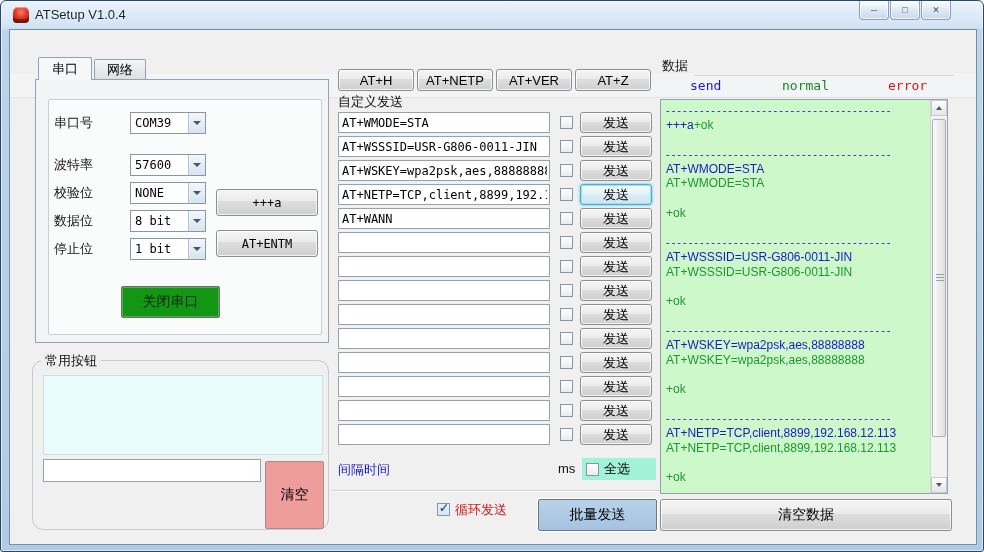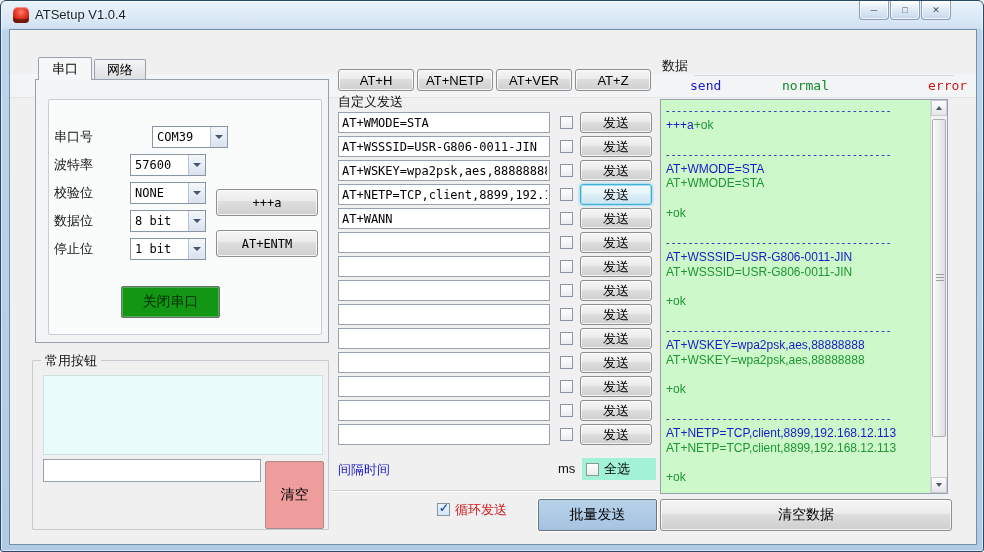--- a/index.html
+++ b/index.html
@@ -56,21 +56,21 @@
   .btn7{ position:absolute; border:1px solid #8e8e8e; border-radius:3px; color:#000;
     background:linear-gradient(180deg,#f5f5f5 0%,#ebebeb 45%,#dedede 46%,#cfcfcf 100%);
     box-shadow:inset 0 0 0 1px rgba(255,255,255,.75); display:flex; align-items:center; justify-content:center;
     font-family:"Liberation Sans",sans-serif; font-size:13px; cursor:default; appearance:none; }
   .btn7.mono{ font-family:"DejaVu Sans Mono",monospace; font-size:12px; }
 
   .close-serial{ background:var(--close-serial-bg,#139613); border:1px solid #6e6e6e; border-radius:2px;
     box-shadow:inset 0 0 0 1px rgba(255,255,255,.25); color:#032803; font-size:14px; }
 
   
-  .groupbox{ position:absolute; border:1px solid #c4cbd2; border-radius:1px; }
+  .groupbox{ position:absolute; border:1px solid #c4cbd2; border-radius:11px; }
   .group-label{ position:absolute; left:8px; top:-9px; background:#f0f0f0; padding:0 4px; font-size:13px; color:#111; }
   .common-list{ position:absolute; left:10px; top:14px; width:280px; height:80px;
     background:#e9fbfb; border:1px solid #c9e2e2; }
   .common-input{ position:absolute; left:10px; top:98px; width:218px; height:23px; border:1px solid #98a2ae;
     background:#fff; font:12px "DejaVu Sans Mono",monospace; padding:0 4px; }
   .add-custom{ position:absolute; left:10px; top:133px; width:216px; height:34px;
     background:var(--add-custom-bg,#a6f3cf); border:1px solid #9aa6a0; border-radius:2px;
     display:flex; align-items:center; justify-content:center; font-size:14px; cursor:default; }
   .clear-btn{ position:absolute; left:232px; top:100px; width:59px; height:68px;
     background:var(--clear-bg,#ee9c9c); border:1px solid #aa8c8c; border-radius:2px;
@@ -104,21 +104,21 @@
   .loop-label{ position:absolute; left:445px; top:471px; font-size:13px; color:var(--error-red,#d01919); }
   .batch-btn{ position:absolute; left:528px; top:469px; width:119px; height:32px;
     background:linear-gradient(180deg,#b8d2ea,var(--batch-send-bg,#a5c3e0)); border:1px solid #6a7684;
     border-radius:2px; box-shadow:0 0 0 1px #fff; display:flex; align-items:center; justify-content:center;
     font-size:14px; cursor:default; }
 
   
   .legend{ position:absolute; top:48px; font-family:"DejaVu Sans Mono",monospace; font-size:13px; }
   .legend.send{ color:var(--send-blue,#1a1ac8); }
   .legend.normal{ color:var(--normal-green,#128a28); }
-  .legend.error{ color:var(--error-red,#d01919);margin-left:40px; }
+  .legend.error{ color:var(--error-red,#d01919); }
   .data-underline{ position:absolute; left:684px; top:45px; width:260px; border-top:1px solid #d6d8da; }
   .log-box{ position:absolute; left:650px; top:69px; width:288px; height:395px;
     background:var(--log-bg,#ccf8ca); border:1px solid #98a2ae; }
   .log-content{ position:absolute; left:5px; top:3px; right:20px; bottom:2px; overflow:hidden; }
   .log-line{ height:14.7px; line-height:14.7px; font-size:12px; white-space:pre; }
   .k-send{ color:var(--send-blue,#1a1ac8); }
   .k-normal{ color:var(--log-green,#1e9632); }
   .k-dash{ color:var(--send-blue,#1a1ac8); letter-spacing:2px; font-size:11px; }
   .vscroll{ position:absolute; right:0; top:0; bottom:0; width:17px; background:#f2f2f2; border-left:1px solid #d4d4d4; }
   .scroll-arrow{ position:absolute; left:0; width:16px; height:16px;
@@ -150,21 +150,21 @@
     <div class="menubar">
       <span class="menu-item">English</span>
       <span class="menu-item">关于</span>
     </div>
 
     <div class="tab active" id="tab-0" style="left:28px;top:27px;width:54px;height:23px;">串口</div>
     <div class="tab" id="tab-1" style="left:84px;top:29px;width:52px;height:21px;">网络</div>
     <div class="tab-panel"></div>
     <div class="inner-box"></div>
 
-    <div class="field-row" style="top:96px;gap:22px;">
+    <div class="field-row" style="top:82px;">
       <span class="field-label">串口号</span>
       <div class="combo">
         <span class="combo-text">COM39</span>
         <span class="combo-arrow">
             <span class="tri-down"></span>
           </span>
       </div>
     </div>
     <div class="field-row" style="top:124px;">
       <span class="field-label">波特率</span>

